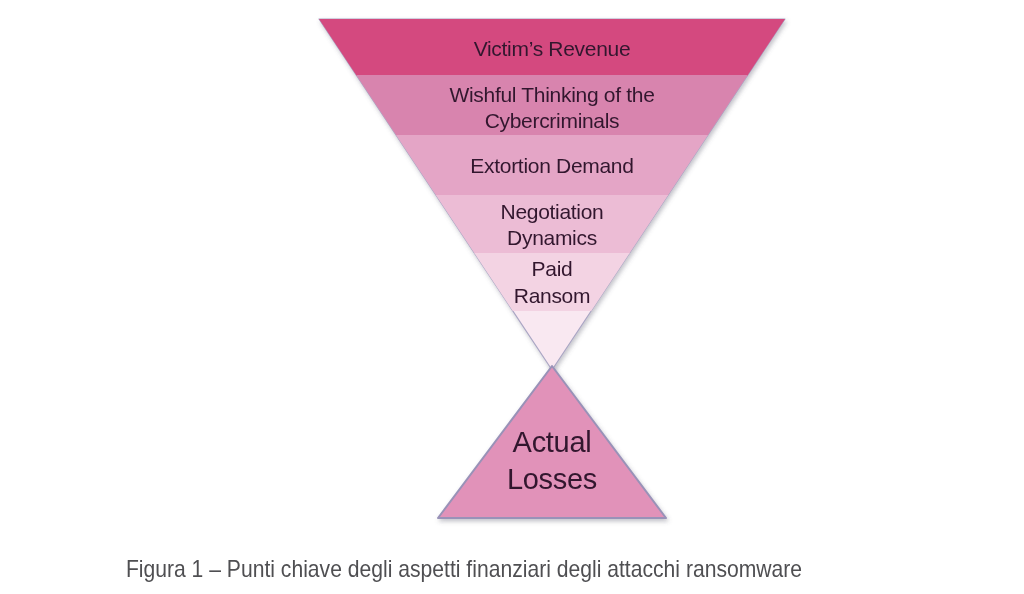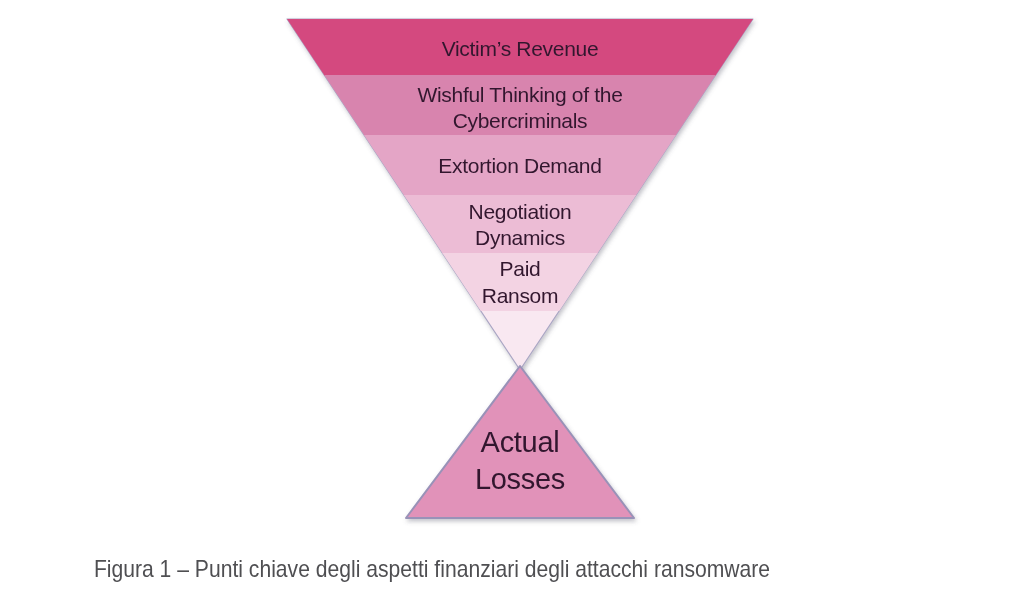--- a/index.html
+++ b/index.html
@@ -7,20 +7,21 @@
     padding: 0;
     background: #ffffff;
     font-family: "Liberation Sans", sans-serif;
   }
   .page {
     position: relative;
     width: 864px;
     height: 594px;
     background: #ffffff;
     overflow: hidden;
+    margin-left: 32px;
   }
   .diagram-svg {
     position: absolute;
     top: 0;
     left: 0;
   }
   .funnel-outline {
     stroke: #aaa6c4;
     stroke-width: 1.2;
     stroke-linejoin: round;

